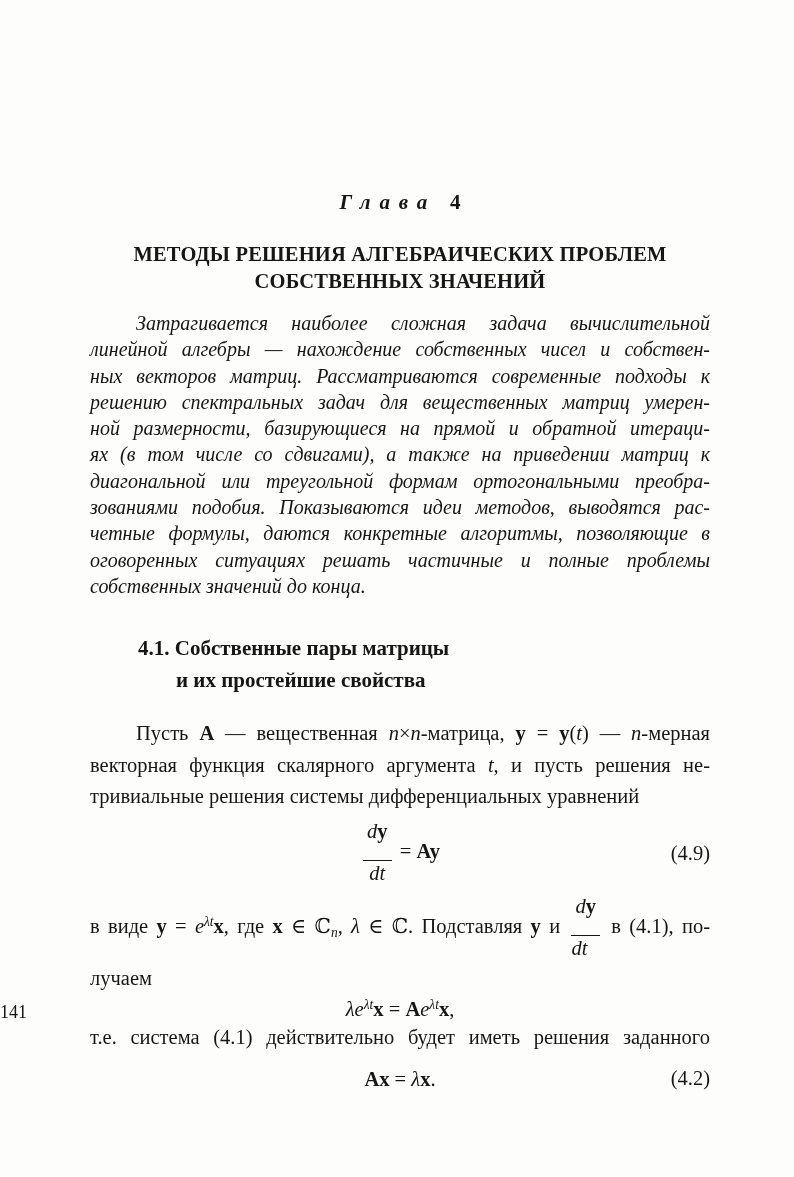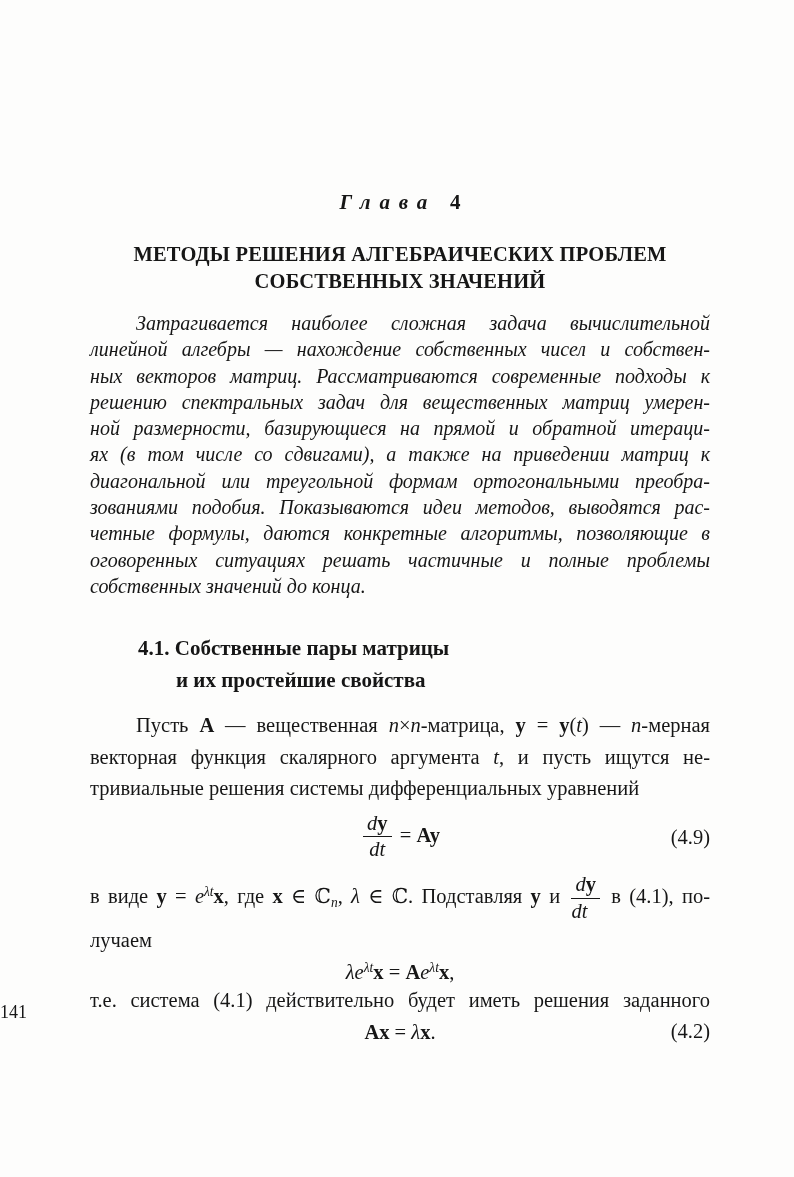--- a/index.html
+++ b/index.html
@@ -60,21 +60,21 @@
   .section-heading {
     margin-top: 33px;
     font-size: 21px;
     font-weight: bold;
     line-height: 32px;
   }
   .sh1 { display: block; margin-left: 48px; }
   .sh2 { display: block; margin-left: 86px; }
 
   
-  .para { margin-top: 14px; }
+  .para { margin-top: 22px; }
   .bodytext { font-size: 20.5px; line-height: 31.5px; }
   .bodyline { font-size: 20.5px; line-height: 31.5px; text-align: left; }
 
   .seg-n { font-style: normal; }
   .seg-b { font-weight: bold; font-style: normal; }
   .seg-i { font-style: italic; }
   .seg-sup { font-style: italic; font-size: 66%; vertical-align: 7px; line-height: 0; }
   .seg-sub { font-style: italic; font-size: 66%; vertical-align: -4px; line-height: 0; }
 
   
@@ -92,25 +92,25 @@
     transform: translateY(-50%);
     font-size: 20.5px;
   }
   .frac {
     display: inline-block;
     vertical-align: middle;
     text-align: center;
     line-height: 1.15;
     margin: 2px 3px;
   }
-  .fnum { display: block; border-bottom: 1.6px solid #161616; padding: 0 4px 1px; text-align: right; }
+  .fnum { display: block; border-bottom: 1.6px solid #161616; padding: 0 4px 17px; text-align: right; }
   .fden { display: block; padding-top: 1px; }
   .tallline { font-size: 20.5px; line-height: 54px; }
   .eq-lambda { margin: 2px 0 1px; }
-  .eq-42 { margin-top: 3px; }
+  .eq-42 { margin-top: 12px; }
 
   
   .page-number {
     position: absolute;
     left: 0; right: 0;
     top: 1002px;
     text-align: left;
     font-size: 18px;
   }
 </style>
@@ -143,21 +143,21 @@
       <div class="jline last">собственных значений до конца.</div>
     </div>
 
     <h2 class="section-heading">
       <span class="sh1">4.1. Собственные пары матрицы</span>
       <span class="sh2">и их простейшие свойства</span>
     </h2>
 
     <div class="para bodytext">
       <div class="jline indent"><span class="seg-n">Пусть </span><span class="seg-b">A</span><span class="seg-n"> — вещественная </span><span class="seg-i">n</span><span class="seg-n">×</span><span class="seg-i">n</span><span class="seg-n">-матрица, </span><span class="seg-b">y</span><span class="seg-n"> = </span><span class="seg-b">y</span><span class="seg-n">(</span><span class="seg-i">t</span><span class="seg-n">) — </span><span class="seg-i">n</span><span class="seg-n">-мерная</span></div>
-      <div class="jline"><span class="seg-n">векторная функция скалярного аргумента </span><span class="seg-i">t</span><span class="seg-n">, и пусть ищутся не-</span></div>
+      <div class="jline"><span class="seg-n">векторная функция скалярного аргумента </span><span class="seg-i">t</span><span class="seg-n">, и пусть решения не-</span></div>
       <div class="jline last"><span class="seg-n">тривиальные решения системы дифференциальных уравнений</span></div>
     </div>
 
     <div class="equation">
       <span class="eq-body"><span class="frac"><span class="fnum"><span class="seg-i">d</span><span class="seg-b">y</span></span><span class="fden"><span class="seg-i">dt</span></span></span><span><span class="seg-n"> = </span><span class="seg-b">Ay</span></span></span>
       <span class="eq-number">(4.9)</span>
     </div>
 
     <div class="jline tallline"><span><span class="seg-n">в виде </span><span class="seg-b">y</span><span class="seg-n"> = </span><span class="seg-i">e</span><span class="seg-sup">λt</span><span class="seg-b">x</span><span class="seg-n">, где </span><span class="seg-b">x</span><span class="seg-n"> ∈ ℂ</span><span class="seg-sub">n</span><span class="seg-n">, </span><span class="seg-i">λ</span><span class="seg-n"> ∈ ℂ. Подставляя </span><span class="seg-b">y</span><span class="seg-n"> и </span></span><span class="frac"><span class="fnum"><span class="seg-i">d</span><span class="seg-b">y</span></span><span class="fden"><span class="seg-i">dt</span></span></span><span><span class="seg-n"> в (4.1), по-</span></span></div>
     <div class="bodyline">лучаем</div>

